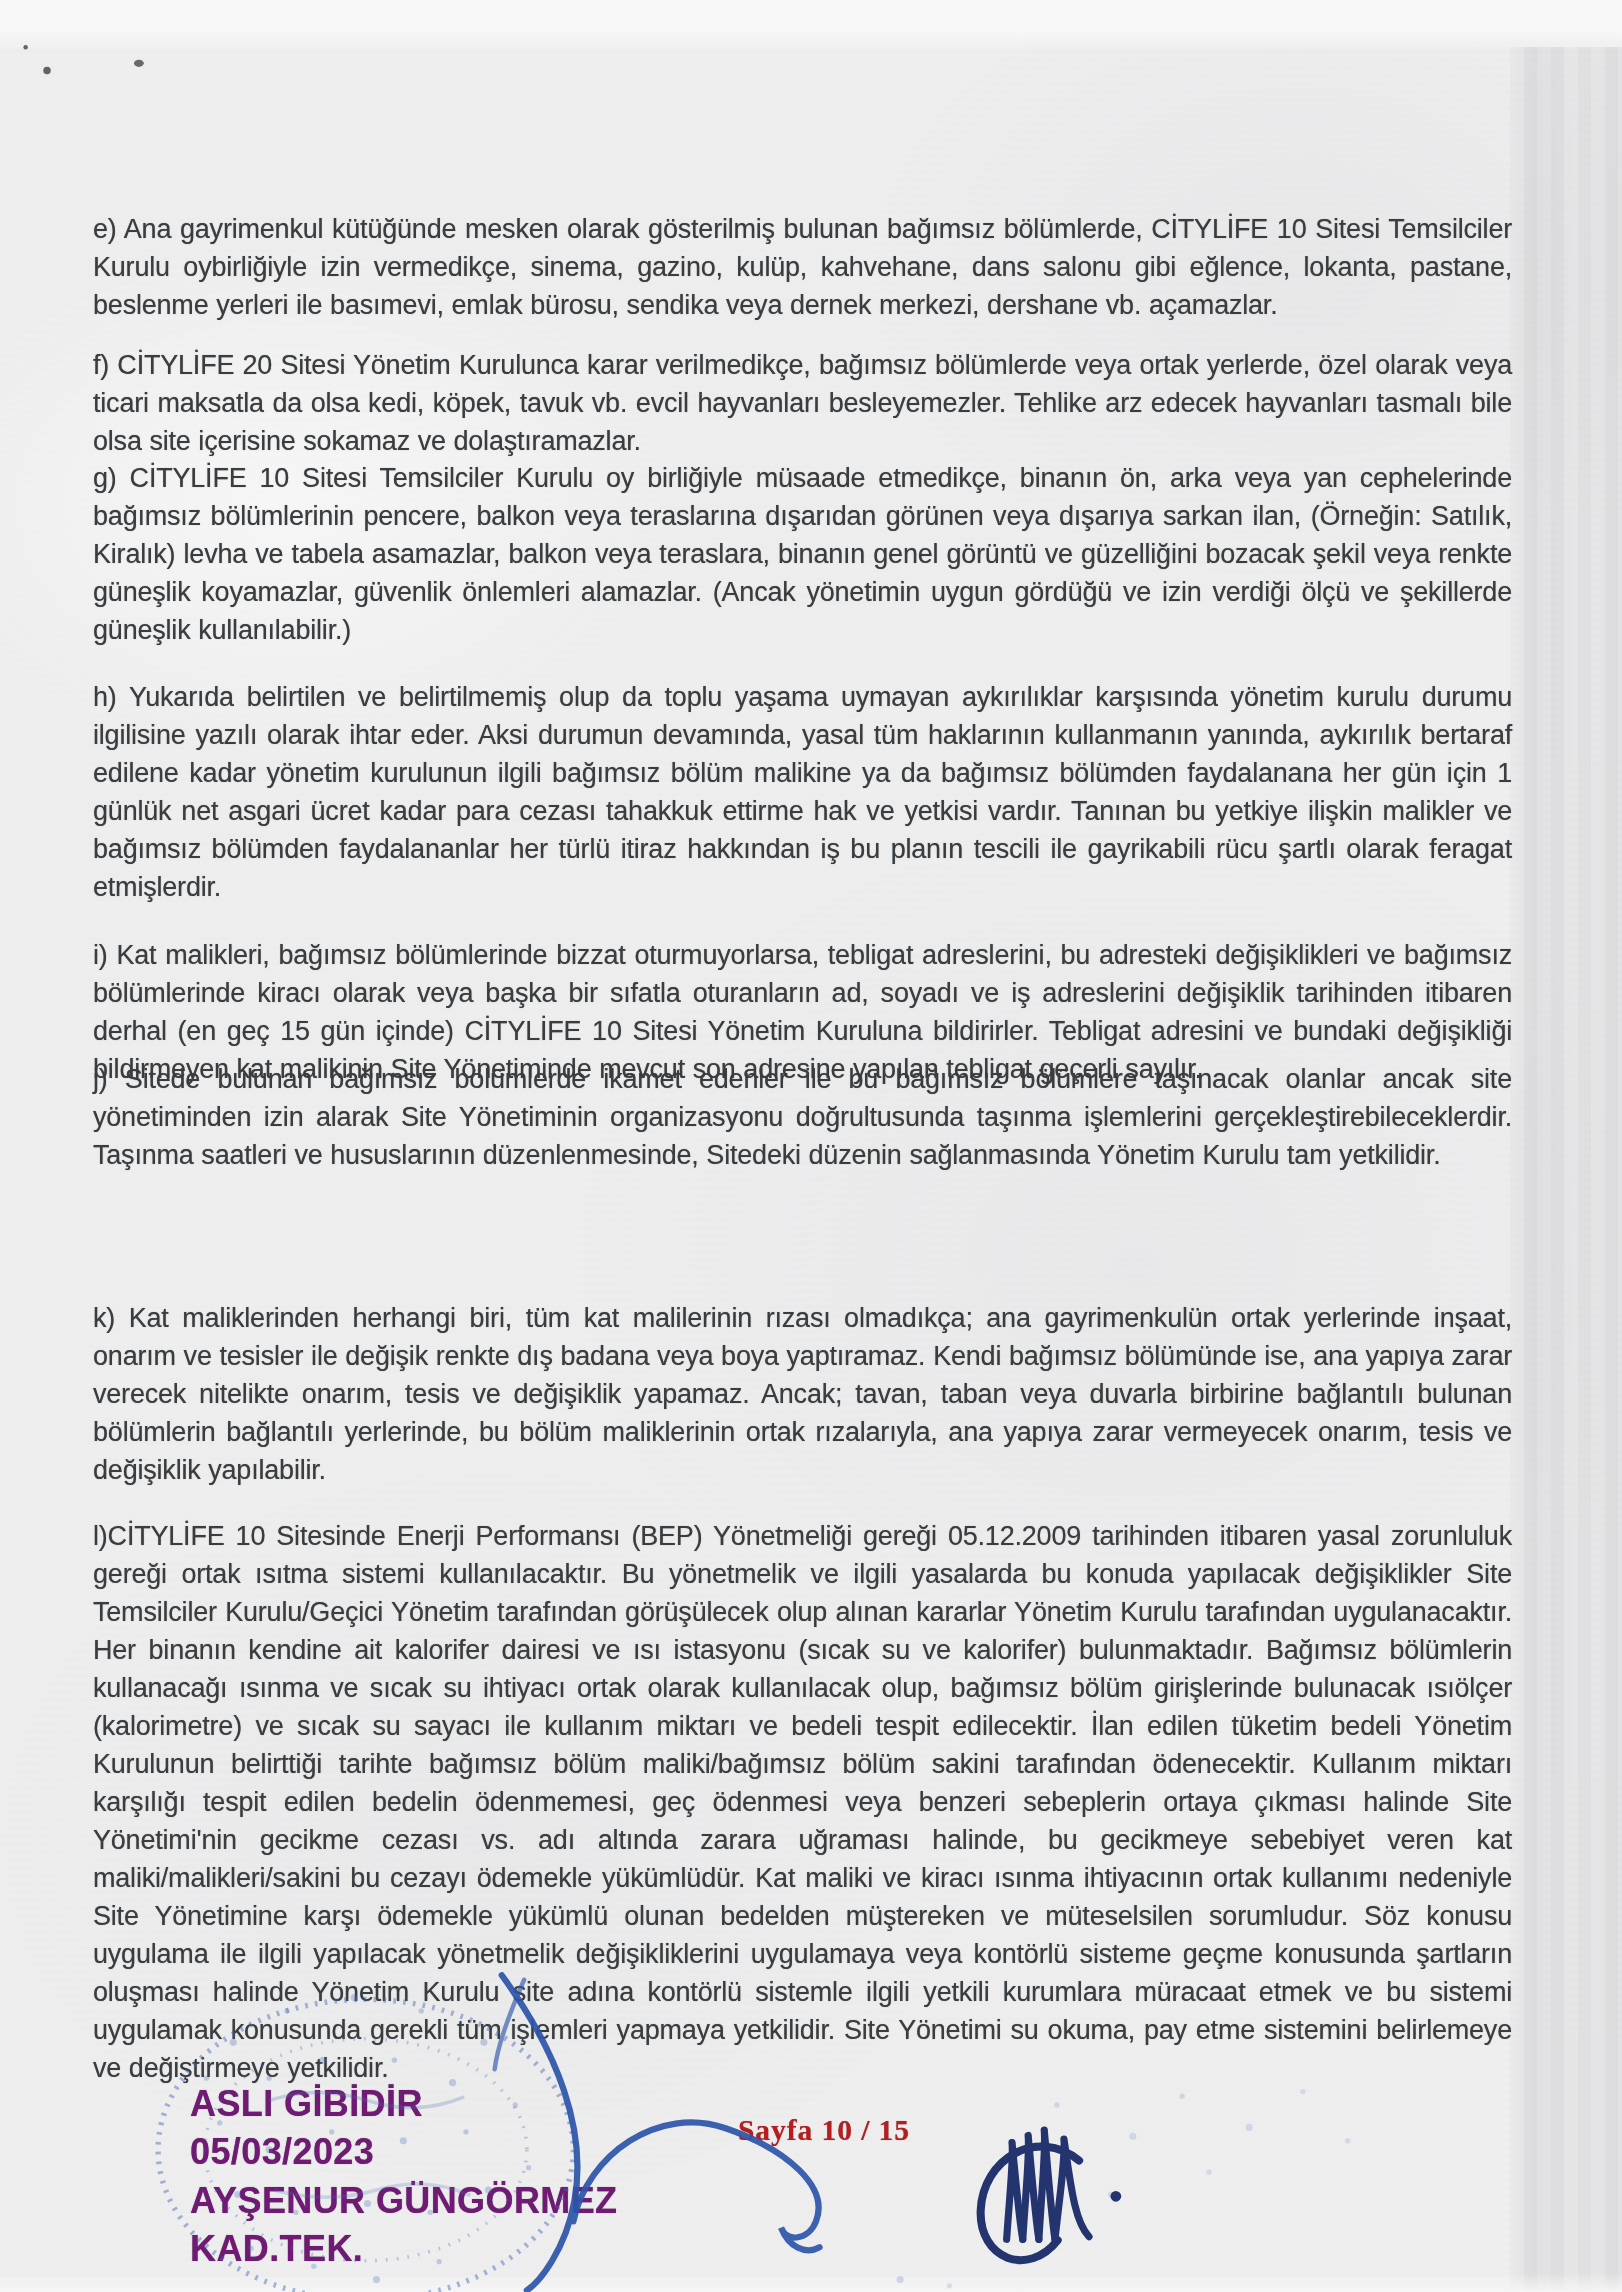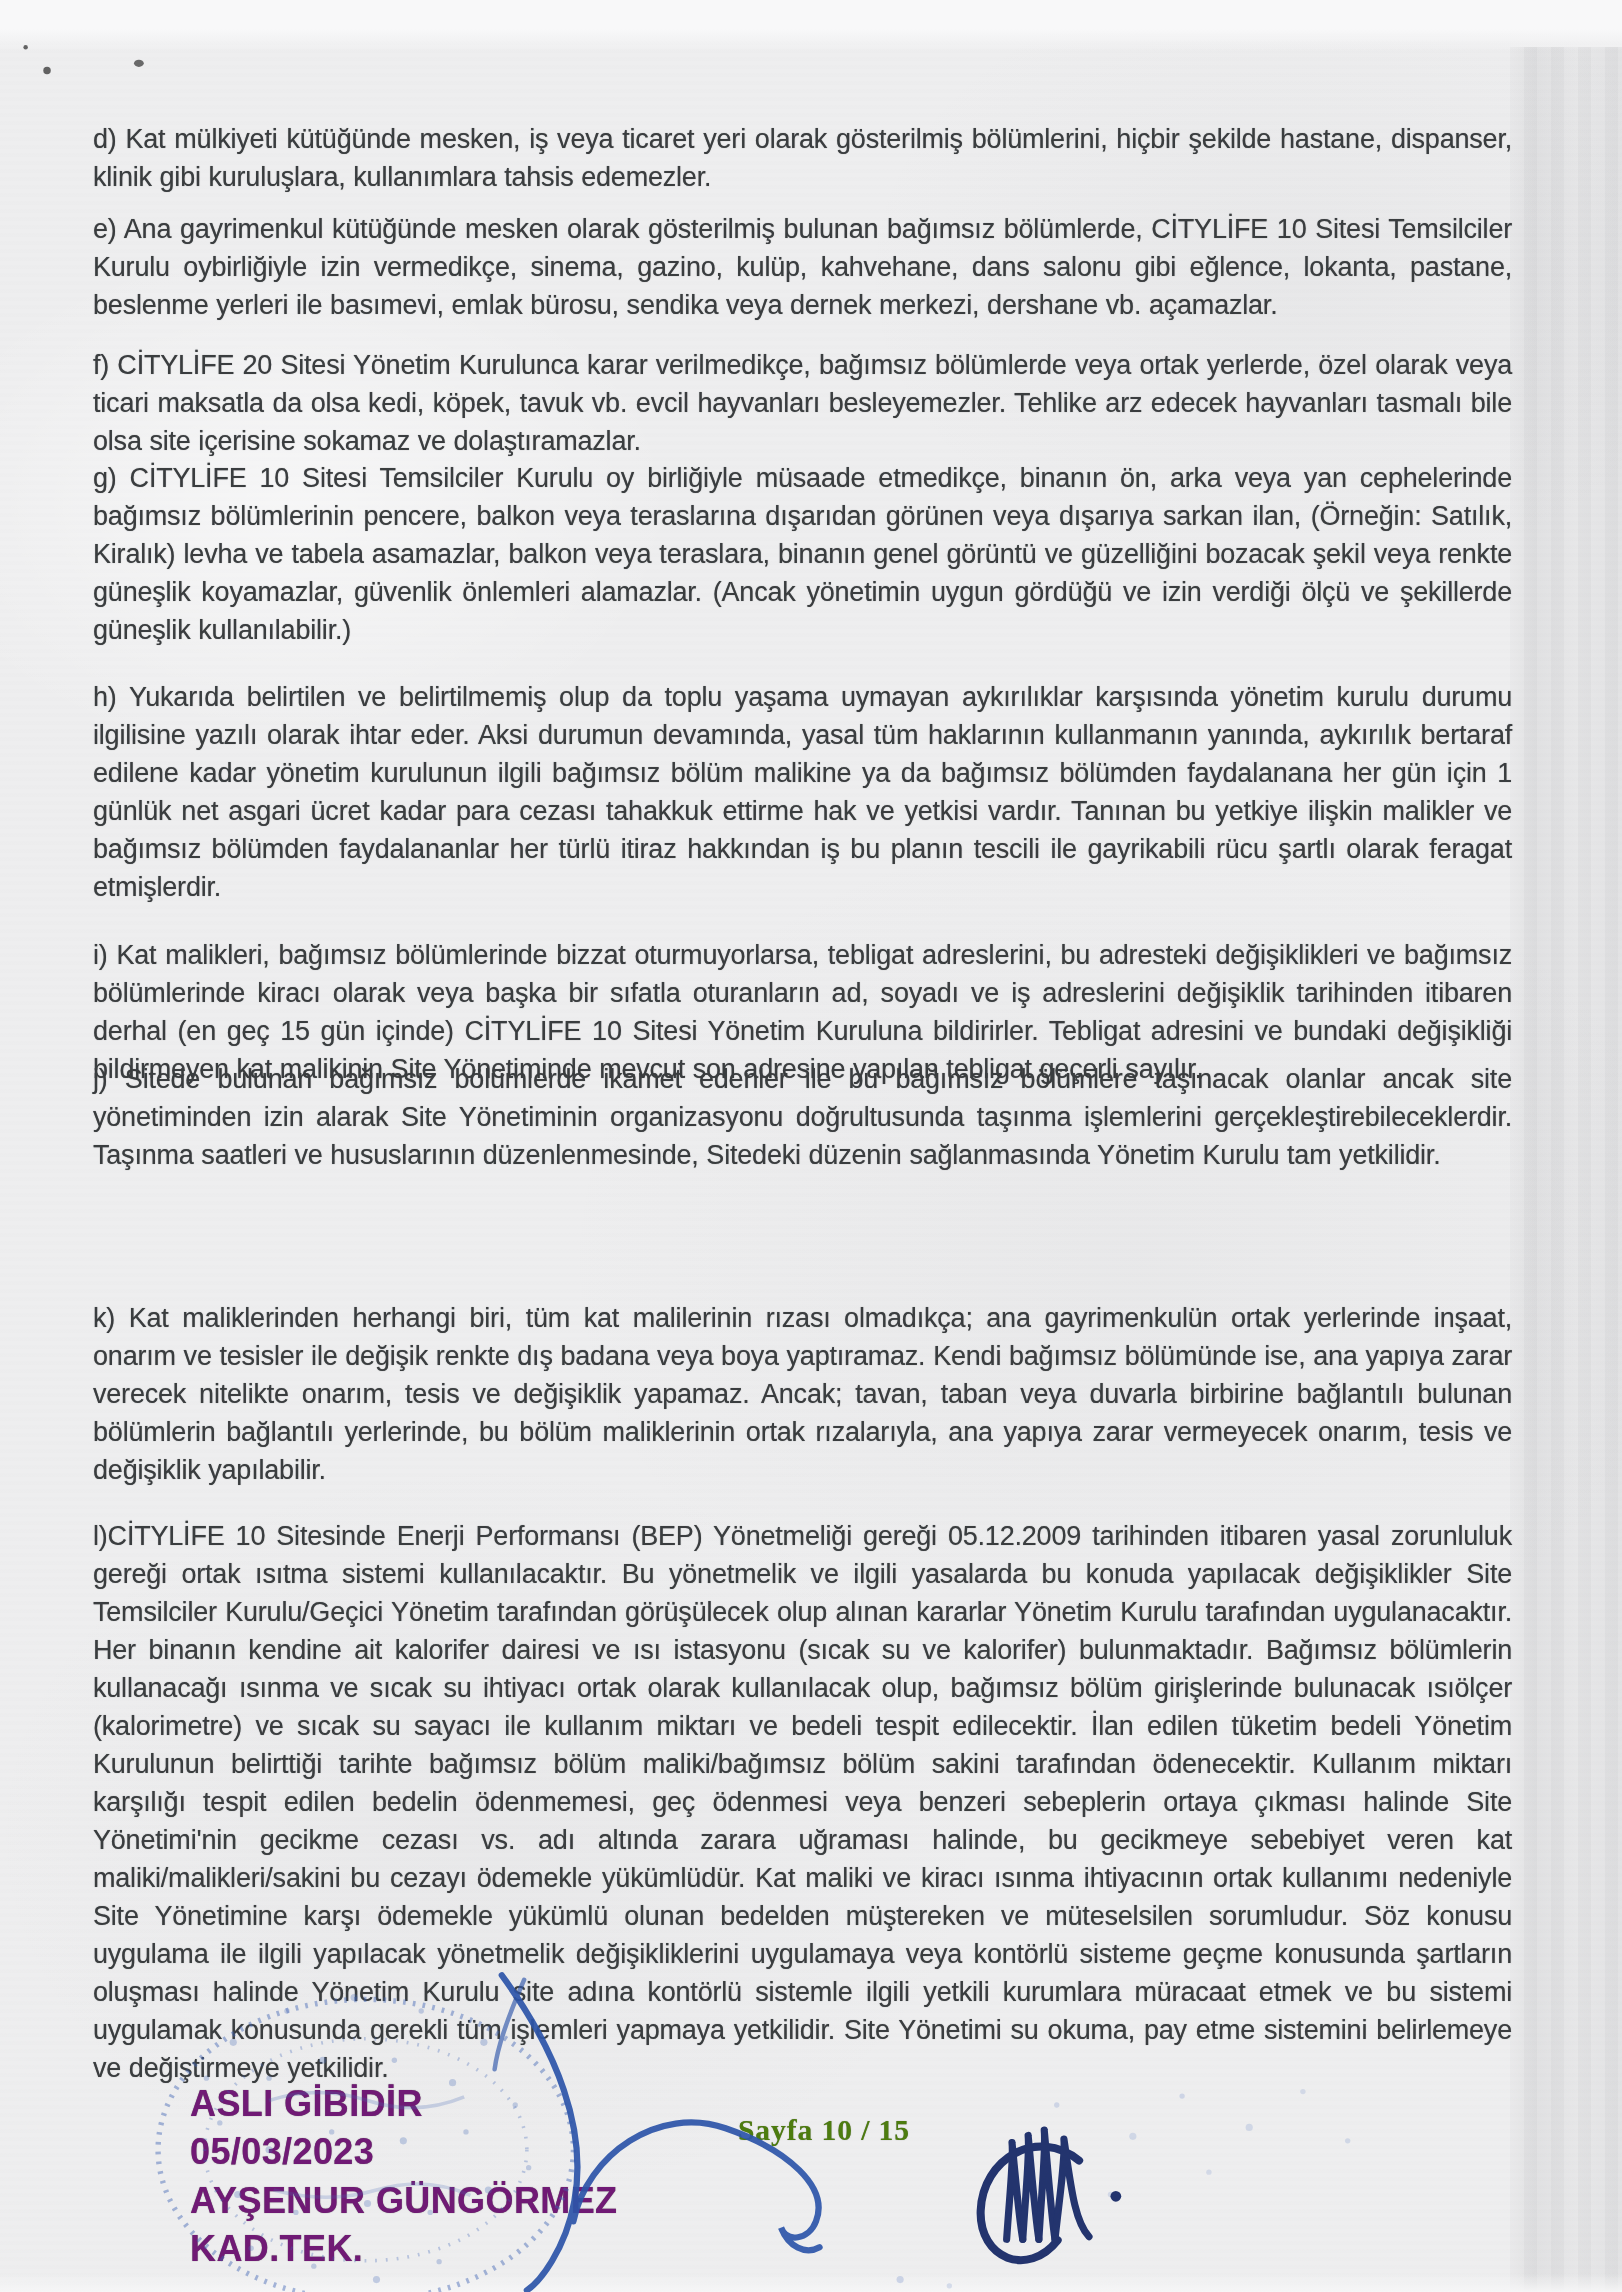--- a/index.html
+++ b/index.html
@@ -46,42 +46,41 @@
   .stamp-line{
     position:absolute;left:190px;z-index:2;
     font-size:36px;font-weight:700;letter-spacing:0.4px;
     color:#701a75;text-shadow:0 0 0.9px rgba(40,40,40,.7);
     white-space:nowrap;
   }
   .page-number{
     position:absolute;left:738px;top:2114px;z-index:1;
     font-family:"Liberation Serif", serif;
     font-size:29.6px;font-weight:700;letter-spacing:0.9px;
-    color:#4d7c0f;text-shadow:0 0 0.9px rgba(51,52,55,.55);
+    color:#b91c1c;text-shadow:0 0 0.9px rgba(51,52,55,.55);
     white-space:nowrap;
   }
   .corner-specks{position:absolute;left:0;top:0;z-index:1;}
   .ink-layer{position:absolute;left:0;top:1926px;z-index:3;pointer-events:none;}
 </style>
 </head>
 <body>
 
 <div class="page">
 
   <div class="top-strip"></div>
   <div class="right-band"></div>
   <div class="bottom-strip"></div>
 
   <svg class="corner-specks" width="358" height="107" viewBox="0 0 400 120">
     <circle cx="28" cy="53" r="2.5" fill="#4a4a4a" opacity=".85"></circle>
     <circle cx="52" cy="79" r="4.2" fill="#3f3f3f" opacity=".8"></circle>
     <ellipse cx="155" cy="71" rx="5.5" ry="4" fill="#474747" opacity=".8"></ellipse>
   </svg>
 
-  <div class="para" style="top:120px">d) Kat mülkiyeti kütüğünde mesken, iş veya ticaret yeri olarak gösterilmiş bölümlerini, hiçbir şekilde hastane, dispanser, klinik gibi kuruluşlara, kullanımlara tahsis edemezler.</div>
   <div class="para" style="top:210px">e) Ana gayrimenkul kütüğünde mesken olarak gösterilmiş bulunan bağımsız bölümlerde, CİTYLİFE 10 Sitesi Temsilciler Kurulu oybirliğiyle izin vermedikçe, sinema, gazino, kulüp, kahvehane, dans salonu gibi eğlence, lokanta, pastane, beslenme yerleri ile basımevi, emlak bürosu, sendika veya dernek merkezi, dershane vb. açamazlar.</div>
   <div class="para" style="top:346px">f) CİTYLİFE 20 Sitesi Yönetim Kurulunca karar verilmedikçe, bağımsız bölümlerde veya ortak yerlerde, özel olarak veya ticari maksatla da olsa kedi, köpek, tavuk vb. evcil hayvanları besleyemezler. Tehlike arz edecek hayvanları tasmalı bile olsa site içerisine sokamaz ve dolaştıramazlar.</div>
   <div class="para" style="top:459px">g) CİTYLİFE 10 Sitesi Temsilciler Kurulu oy birliğiyle müsaade etmedikçe, binanın ön, arka veya yan cephelerinde bağımsız bölümlerinin pencere, balkon veya teraslarına dışarıdan görünen veya dışarıya sarkan ilan, (Örneğin: Satılık, Kiralık) levha ve tabela asamazlar, balkon veya teraslara, binanın genel görüntü ve güzelliğini bozacak şekil veya renkte güneşlik koyamazlar, güvenlik önlemleri alamazlar. (Ancak yönetimin uygun gördüğü ve izin verdiği ölçü ve şekillerde güneşlik kullanılabilir.)</div>
   <div class="para" style="top:678px">h) Yukarıda belirtilen ve belirtilmemiş olup da toplu yaşama uymayan aykırılıklar karşısında yönetim kurulu durumu ilgilisine yazılı olarak ihtar eder. Aksi durumun devamında, yasal tüm haklarının kullanmanın yanında, aykırılık bertaraf edilene kadar yönetim kurulunun ilgili bağımsız bölüm malikine ya da bağımsız bölümden faydalanana her gün için 1 günlük net asgari ücret kadar para cezası tahakkuk ettirme hak ve yetkisi vardır. Tanınan bu yetkiye ilişkin malikler ve bağımsız bölümden faydalananlar her türlü itiraz hakkından iş bu planın tescili ile gayrikabili rücu şartlı olarak feragat etmişlerdir.</div>
   <div class="para" style="top:936px">i) Kat malikleri, bağımsız bölümlerinde bizzat oturmuyorlarsa, tebligat adreslerini, bu adresteki değişiklikleri ve bağımsız bölümlerinde kiracı olarak veya başka bir sıfatla oturanların ad, soyadı ve iş adreslerini değişiklik tarihinden itibaren derhal (en geç 15 gün içinde) CİTYLİFE 10 Sitesi Yönetim Kuruluna bildirirler. Tebligat adresini ve bundaki değişikliği bildirmeyen kat malikinin Site Yönetiminde mevcut son adresine yapılan tebligat geçerli sayılır.</div>
   <div class="para" style="top:1060px">j) Sitede bulunan bağımsız bölümlerde ikamet edenler ile bu bağımsız bölümlere taşınacak olanlar ancak site yönetiminden izin alarak Site Yönetiminin organizasyonu doğrultusunda taşınma işlemlerini gerçekleştirebileceklerdir. Taşınma saatleri ve hususlarının düzenlenmesinde, Sitedeki düzenin sağlanmasında Yönetim Kurulu tam yetkilidir.</div>
   <div class="para" style="top:1299px">k) Kat maliklerinden herhangi biri, tüm kat malilerinin rızası olmadıkça; ana gayrimenkulün ortak yerlerinde inşaat, onarım ve tesisler ile değişik renkte dış badana veya boya yaptıramaz. Kendi bağımsız bölümünde ise, ana yapıya zarar verecek nitelikte onarım, tesis ve değişiklik yapamaz. Ancak; tavan, taban veya duvarla birbirine bağlantılı bulunan bölümlerin bağlantılı yerlerinde, bu bölüm maliklerinin ortak rızalarıyla, ana yapıya zarar vermeyecek onarım, tesis ve değişiklik yapılabilir.</div>
   <div class="para" style="top:1517px">l)CİTYLİFE 10 Sitesinde Enerji Performansı (BEP) Yönetmeliği gereği 05.12.2009 tarihinden itibaren yasal zorunluluk gereği ortak ısıtma sistemi kullanılacaktır. Bu yönetmelik ve ilgili yasalarda bu konuda yapılacak değişiklikler Site Temsilciler Kurulu/Geçici Yönetim tarafından görüşülecek olup alınan kararlar Yönetim Kurulu tarafından uygulanacaktır. Her binanın kendine ait kalorifer dairesi ve ısı istasyonu (sıcak su ve kalorifer) bulunmaktadır. Bağımsız bölümlerin kullanacağı ısınma ve sıcak su ihtiyacı ortak olarak kullanılacak olup, bağımsız bölüm girişlerinde bulunacak ısıölçer (kalorimetre) ve sıcak su sayacı ile kullanım miktarı ve bedeli tespit edilecektir. İlan edilen tüketim bedeli Yönetim Kurulunun belirttiği tarihte bağımsız bölüm maliki/bağımsız bölüm sakini tarafından ödenecektir. Kullanım miktarı karşılığı tespit edilen bedelin ödenmemesi, geç ödenmesi veya benzeri sebeplerin ortaya çıkması halinde Site Yönetimi'nin gecikme cezası vs. adı altında zarara uğraması halinde, bu gecikmeye sebebiyet veren kat maliki/malikleri/sakini bu cezayı ödemekle yükümlüdür. Kat maliki ve kiracı ısınma ihtiyacının ortak kullanımı nedeniyle Site Yönetimine karşı ödemekle yükümlü olunan bedelden müştereken ve müteselsilen sorumludur. Söz konusu uygulama ile ilgili yapılacak yönetmelik değişikliklerini uygulamaya veya kontörlü sisteme geçme konusunda şartların oluşması halinde Yönetim Kurulu site adına kontörlü sistemle ilgili yetkili kurumlara müracaat etmek ve bu sistemi uygulamak konusunda gerekli tüm işlemleri yapmaya yetkilidir. Site Yönetimi su okuma, pay etme sistemini belirlemeye ve değiştirmeye yetkilidir.</div>
 
   <div class="stamp-line" style="top:2083px">ASLI GİBİDİR</div>

